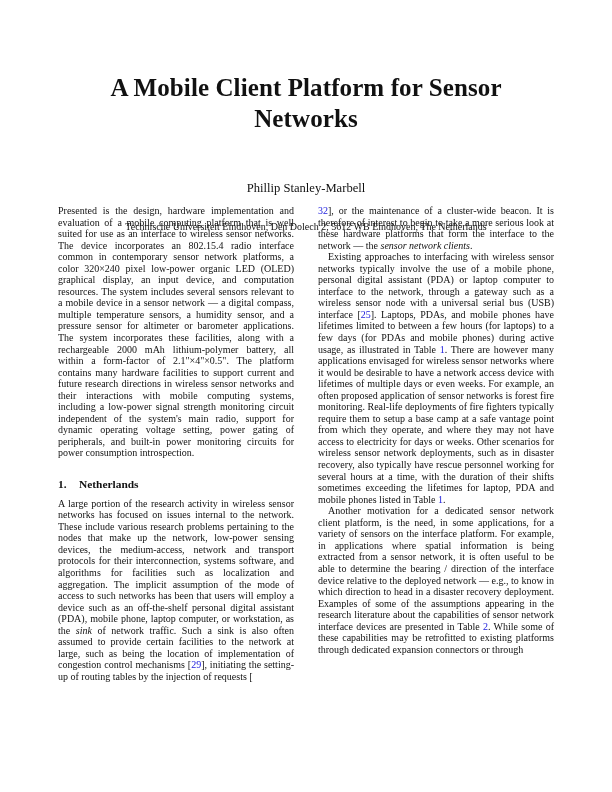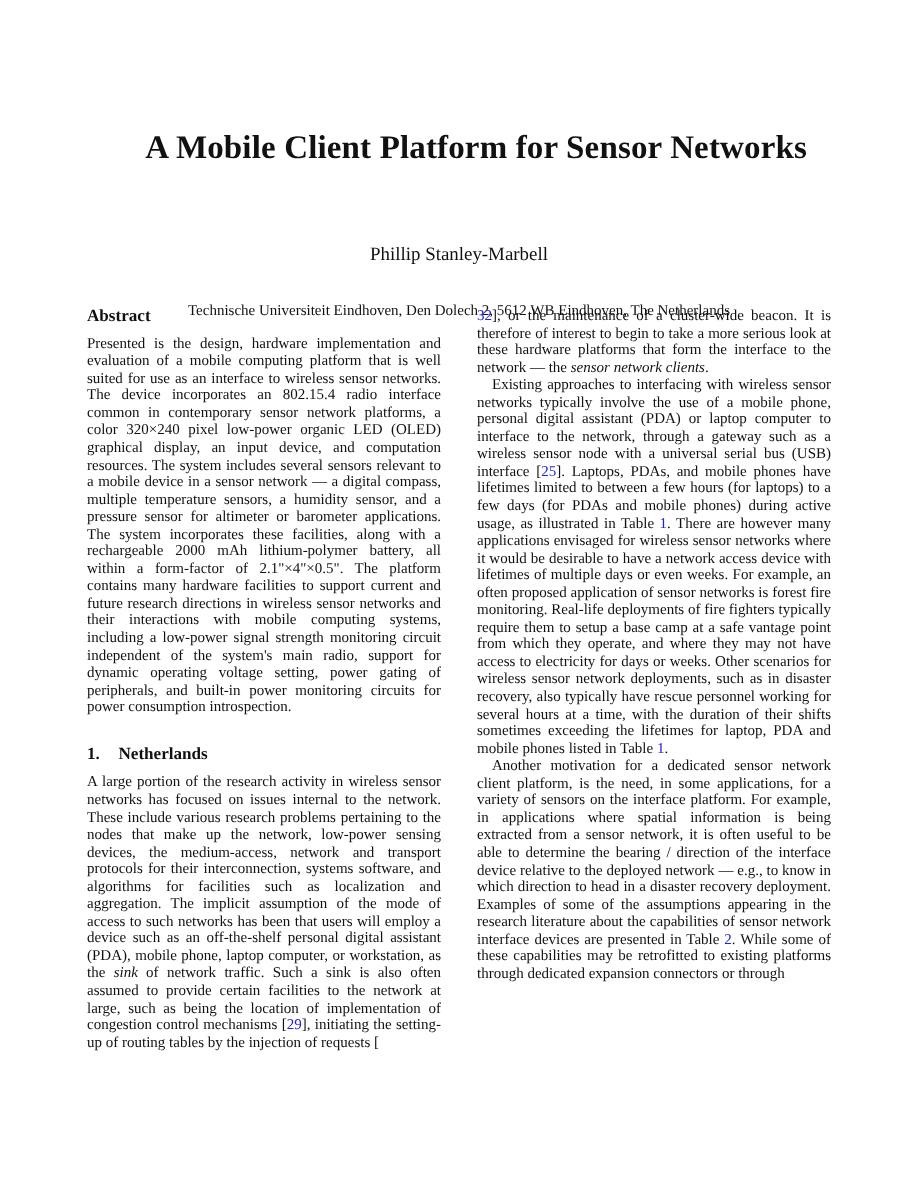--- a/index.html
+++ b/index.html
@@ -20,26 +20,25 @@
 
   
   .title-block {
     position: absolute;
     left: 58px;
     top: 68px;
     width: 496px;
     text-align: center;
   }
   .paper-title {
-    font-size: 22px;
+    font-size: 25px;
     font-weight: bold;
     letter-spacing: 0.1px;
     line-height: 1.25;
-    margin: 16px;
-    text-align: right;
+    margin: 4px;
   }
   .author {
     font-size: 12.6px;
     margin: 12px;
     padding-top: 33px;
     line-height: 1.3;
   }
   .affiliation {
     font-size: 10px;
     margin: 0;
@@ -108,21 +107,20 @@
   <div class="title-block">
     <h1 class="paper-title">A Mobile Client Platform for Sensor Networks</h1>
     <p class="author">Phillip Stanley-Marbell</p>
     <p class="affiliation">Technische Universiteit Eindhoven, Den Dolech 2, 5612 WB Eindhoven, The Netherlands</p>
   </div>
 
   <div class="columns">
 
     <div class="col">
 
-      <h2 class="section-heading">Abstract</h2>
       <p class="body">Presented is the design, hardware implementation and evaluation of a mobile computing platform that is well suited for use as an interface to wireless sensor networks. The device incorporates an 802.15.4 radio interface common in contemporary sensor network platforms, a color 320×240 pixel low-power organic LED (OLED) graphical display, an input device, and computation resources. The system includes several sensors relevant to a mobile device in a sensor network — a digital compass, multiple temperature sensors, a humidity sensor, and a pressure sensor for altimeter or barometer applications. The system incorporates these facilities, along with a rechargeable 2000 mAh lithium-polymer battery, all within a form-factor of 2.1"×4"×0.5". The platform contains many hardware facilities to support current and future research directions in wireless sensor networks and their interactions with mobile computing systems, including a low-power signal strength monitoring circuit independent of the system's main radio, support for dynamic operating voltage setting, power gating of peripherals, and built-in power monitoring circuits for power consumption introspection.</p>
 
       <div class="gap-before-heading"></div>
 
       <div class="numbered-heading">
         <span class="num">1.</span>
         <span>Netherlands</span>
       </div>
 
       <p class="body"><span>A large portion of the research activity in wireless sensor networks has focused on issues internal to the network. These include various research problems pertaining to the nodes that make up the network, low-power sensing devices, the medium-access, network and transport protocols for their interconnection, systems software, and algorithms for facilities such as localization and aggregation. The implicit assumption of the mode of access to such networks has been that users will employ a device such as an off-the-shelf personal digital assistant (PDA), mobile phone, laptop computer, or workstation, as the </span><em>sink</em><span> of network traffic. Such a sink is also often assumed to provide certain facilities to the network at large, such as being the location of implementation of congestion control mechanisms [</span><span class="cite">29</span><span>], initiating the setting-up of routing tables by the injection of requests [</span></p>

